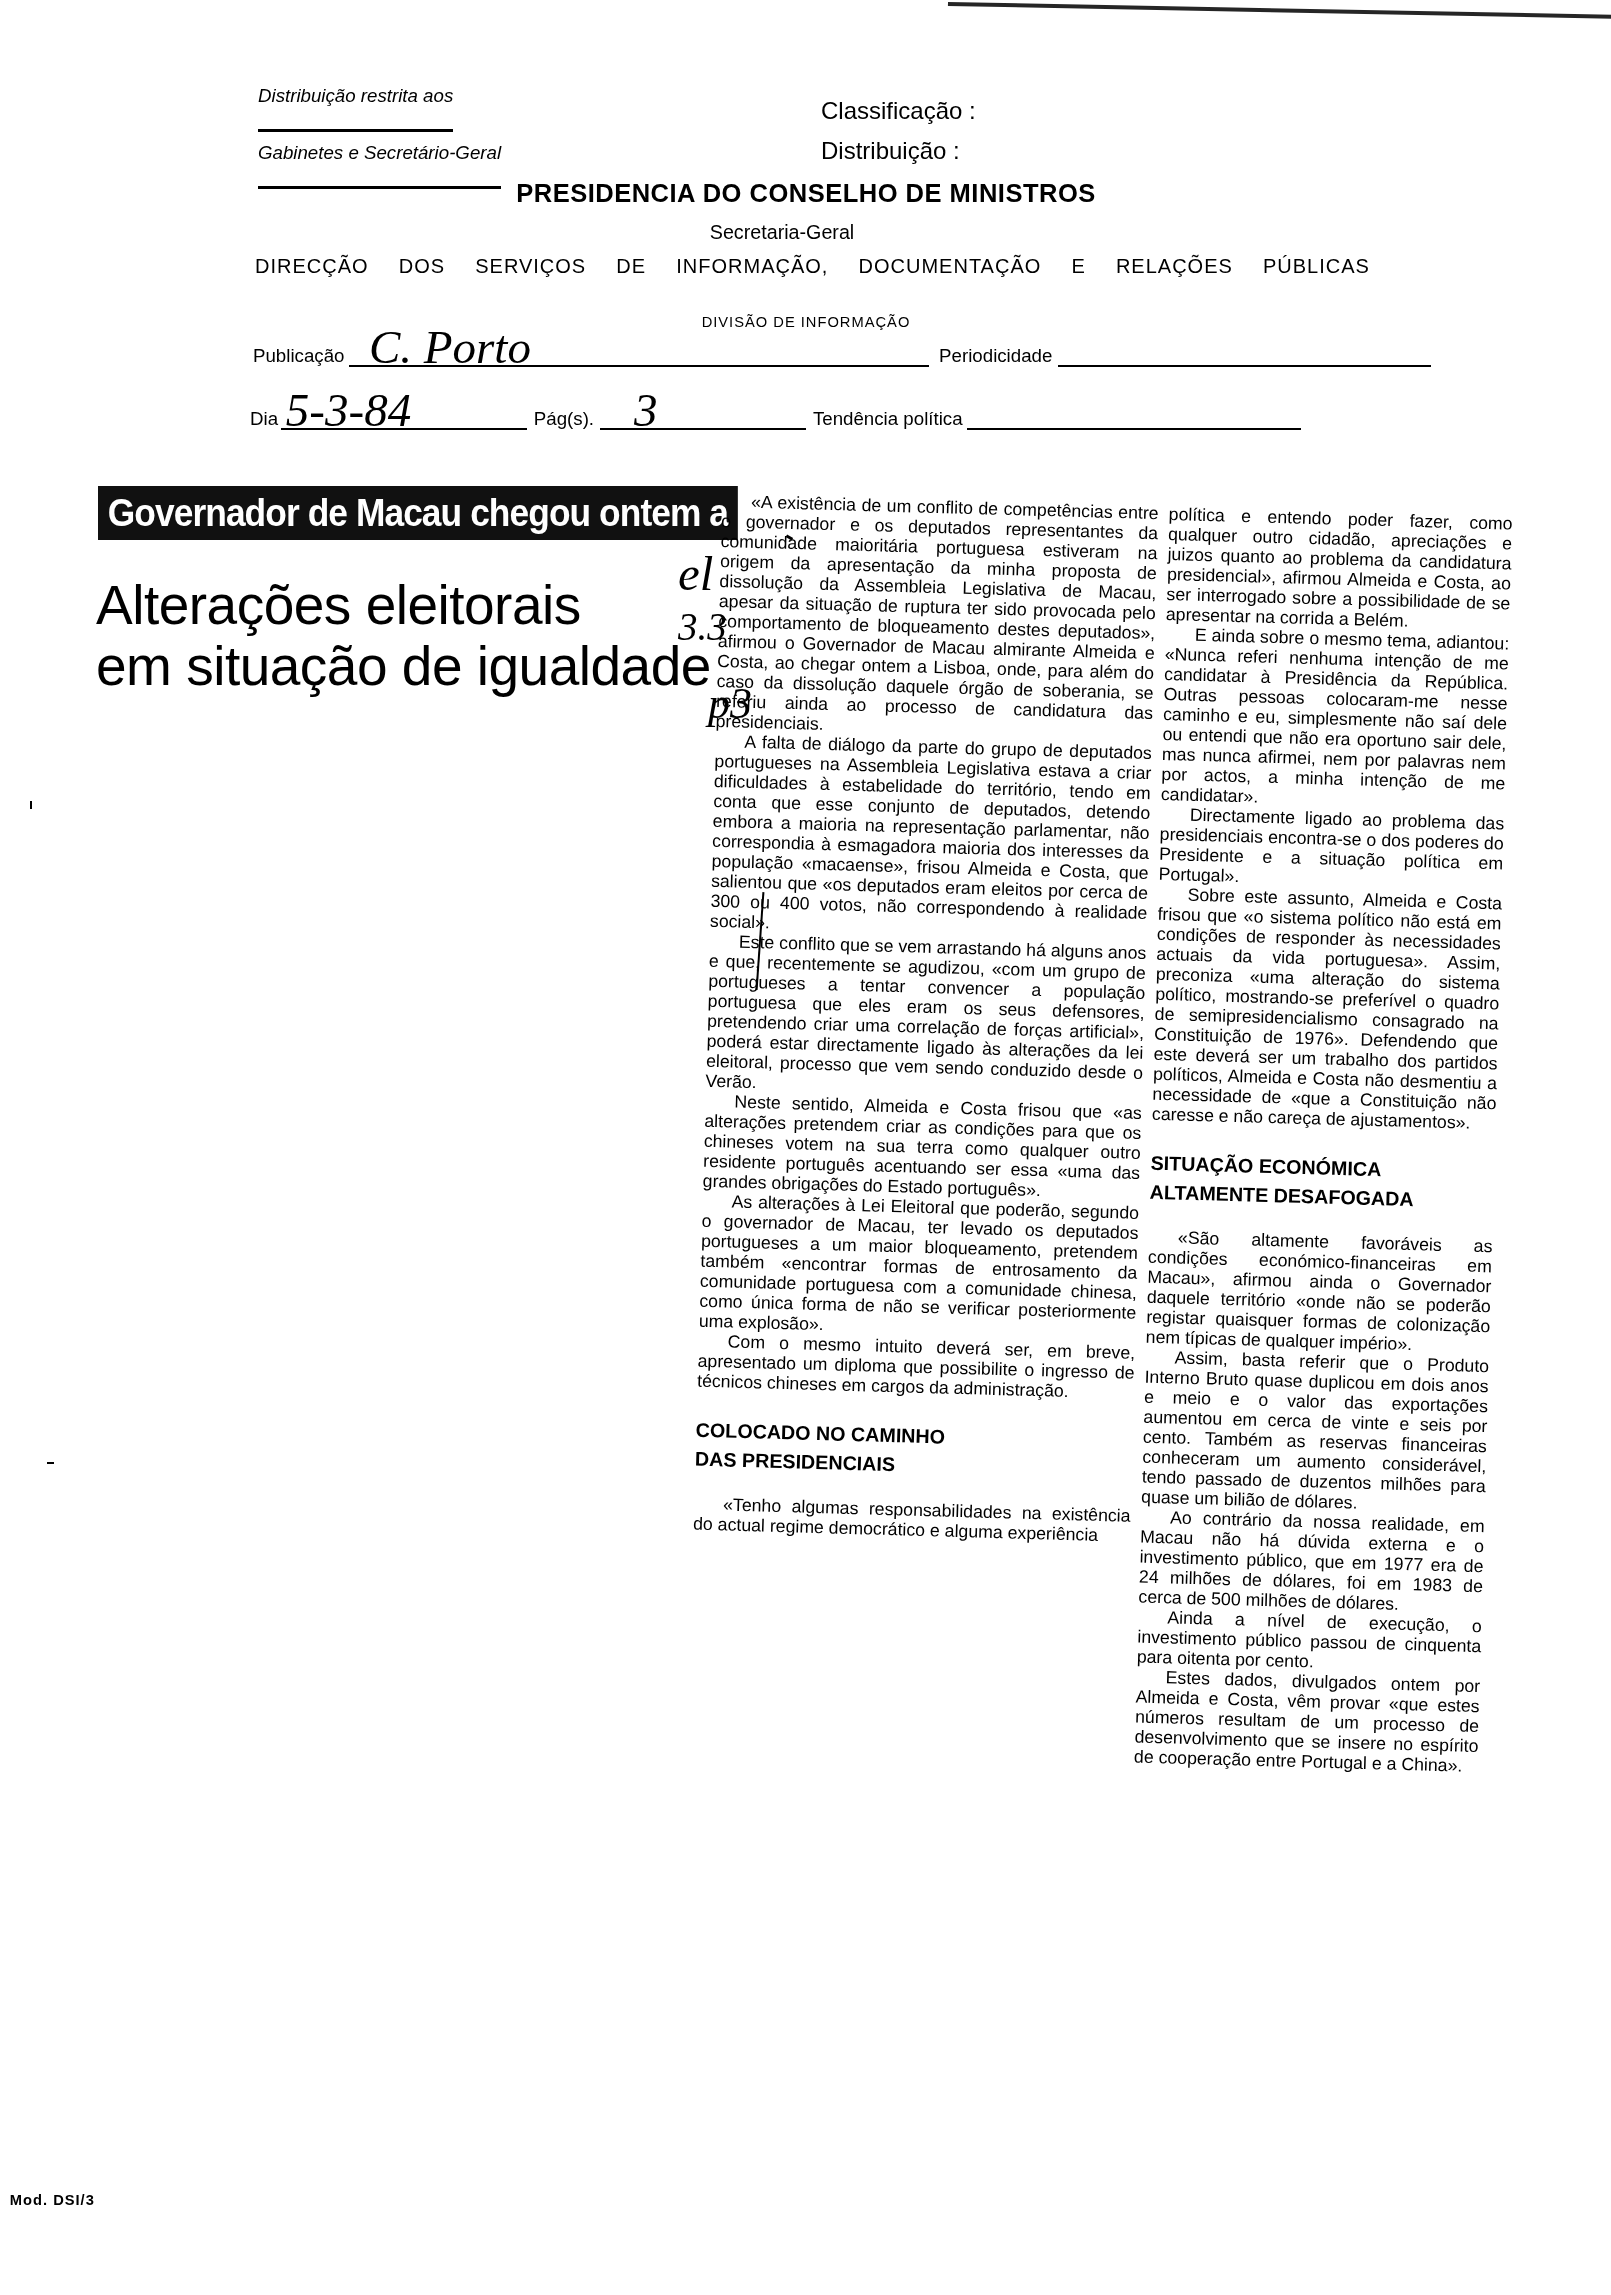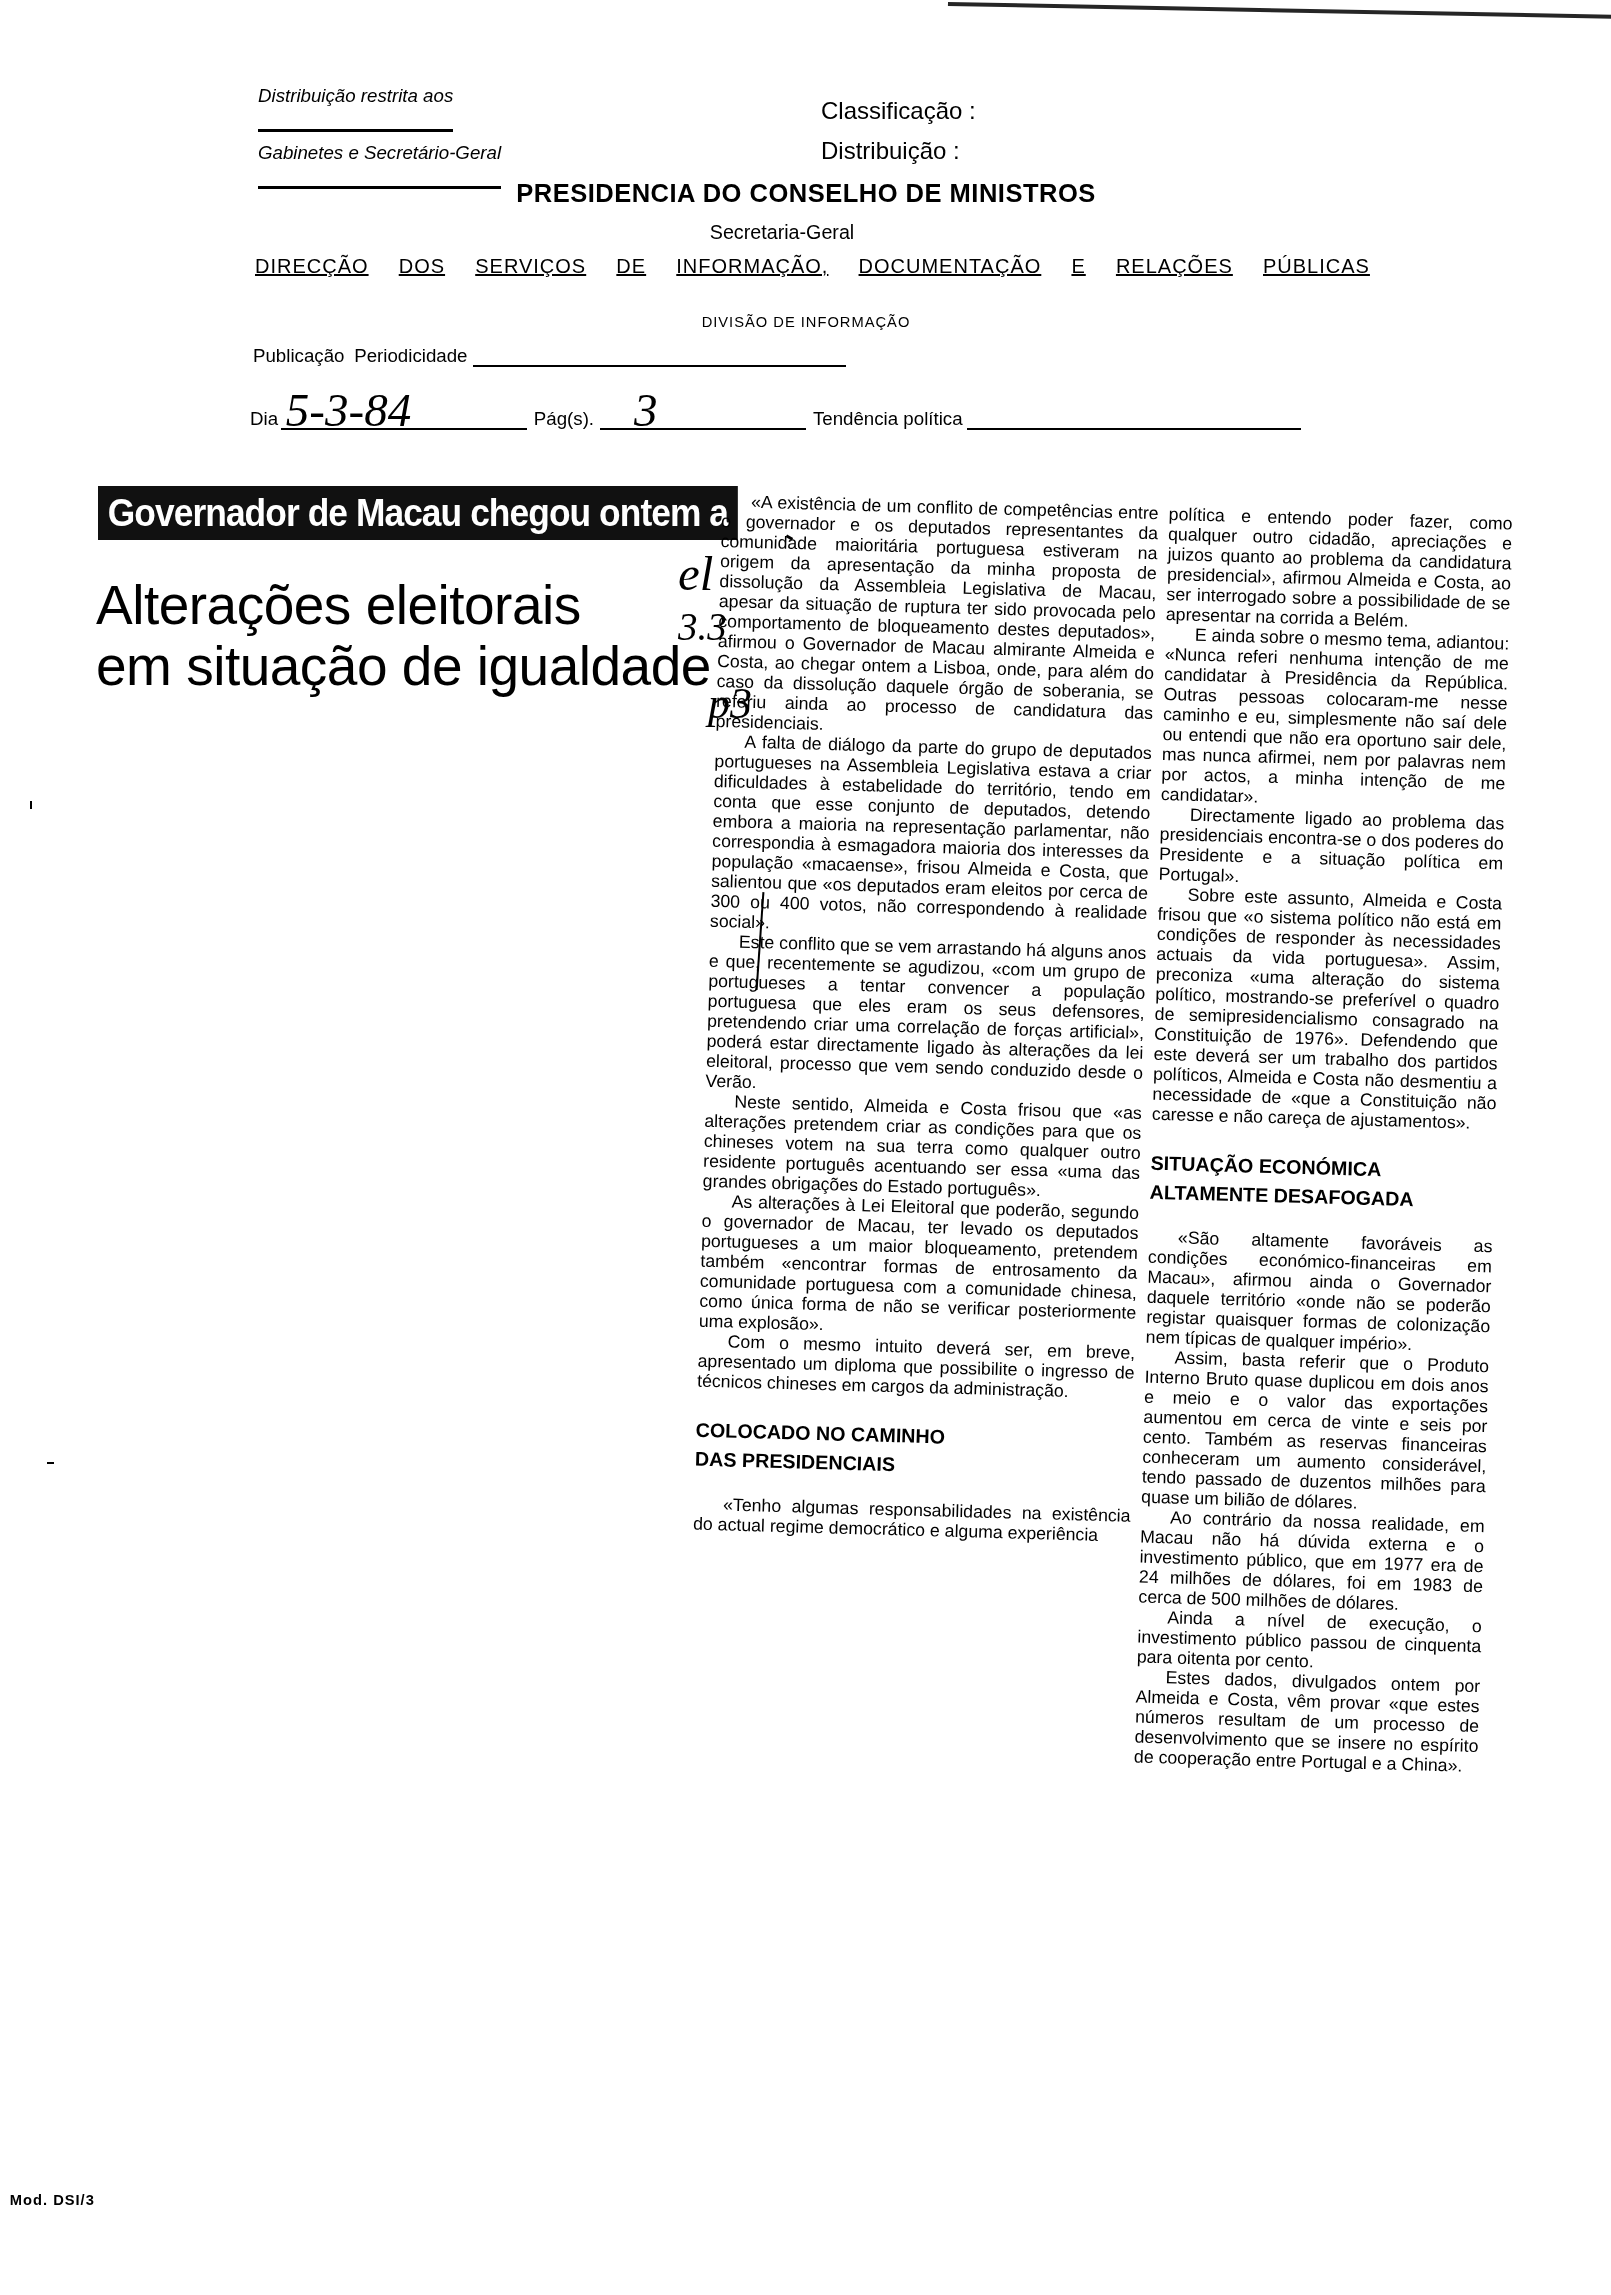--- a/index.html
+++ b/index.html
@@ -10,21 +10,21 @@
   .abs { position: absolute; }
   .scanline {
     position: absolute; left: 948px; top: 2px; width: 712px; height: 3.9px;
     background: #000; transform: rotate(1.1deg); transform-origin: left top; opacity: .85;
   }
   .restrict { left: 258px; top: 79px; font-size: 18.7px; font-style: italic; line-height: 34px; }
   .restrict div { border-bottom: 3.4px solid #000; display: inline-block; padding-bottom: 16px; margin-bottom: 3.9px; }
   .classif { left: 821px; top: 91px; font-size: 24px; line-height: 40px; }
   .presid { left: 0; width: 1612px; top: 179px; text-align: center; font-size: 25.5px; font-weight: bold; letter-spacing: 0.5px; }
   .secgeral { left: 0; width: 1564px; top: 221px; text-align: center; font-size: 19.7px; }
-  .direccao { left: 255px; top: 255px; width: 1115px; font-size: 20px; display: flex; justify-content: space-between; letter-spacing: 1px; text-decoration: underline; }
+  .direccao { left: 255px; top: 255px; width: 1115px; font-size: 20px; display: flex; justify-content: space-between; letter-spacing: 1px; }
   .divisao { left: 0; width: 1612px; top: 314px; text-align: center; font-size: 14.7px; font-weight: normal; letter-spacing: 1px; }
   .formrow { font-size: 18.7px; display: flex; align-items: flex-end; }
   .field-line { border-bottom: 2.9px solid #000; position: relative; height: 24.6px; }
   .hand { font-family: "Liberation Serif", serif; font-style: italic; font-size: 47px; position: absolute; bottom: -6.9px; line-height: 1; }
   .kicker {
     left: 98px; top: 486px; width: 688px; height: 54px; background: #111;
     color: #fff; font-family: "Liberation Sans", sans-serif; font-weight: bold;
     font-size: 38px; line-height: 54px; text-align: center; letter-spacing: -1px;
     transform: scaleX(.93); transform-origin: left center;
   }
@@ -64,20 +64,23 @@
   <span>DOCUMENTAÇÃO</span>
   <span>E</span>
   <span>RELAÇÕES</span>
   <span>PÚBLICAS</span>
 </div>
 
 <div class="abs divisao">DIVISÃO DE INFORMAÇÃO</div>
 
 <div class="abs formrow" style="left:253px; top:340px;">
   <span>Publicação</span>
+  <span class="field-line" style="width:580px; margin-left:4.9px;">
+    <span class="hand" style="left:19.7px;">C. Porto</span>
+  </span>
   <span style="margin-left:9.8px;">Periodicidade</span>
   <span class="field-line" style="width:373px; margin-left:5.9px;">
     <span class="hand"></span>
   </span>
 </div>
 
 <div class="abs formrow" style="left:250px; top:403px;">
   <span>Dia</span>
   <span class="field-line" style="width:246px; margin-left:2.9px;">
     <span class="hand" style="left:4.9px;">5-3-84</span>

